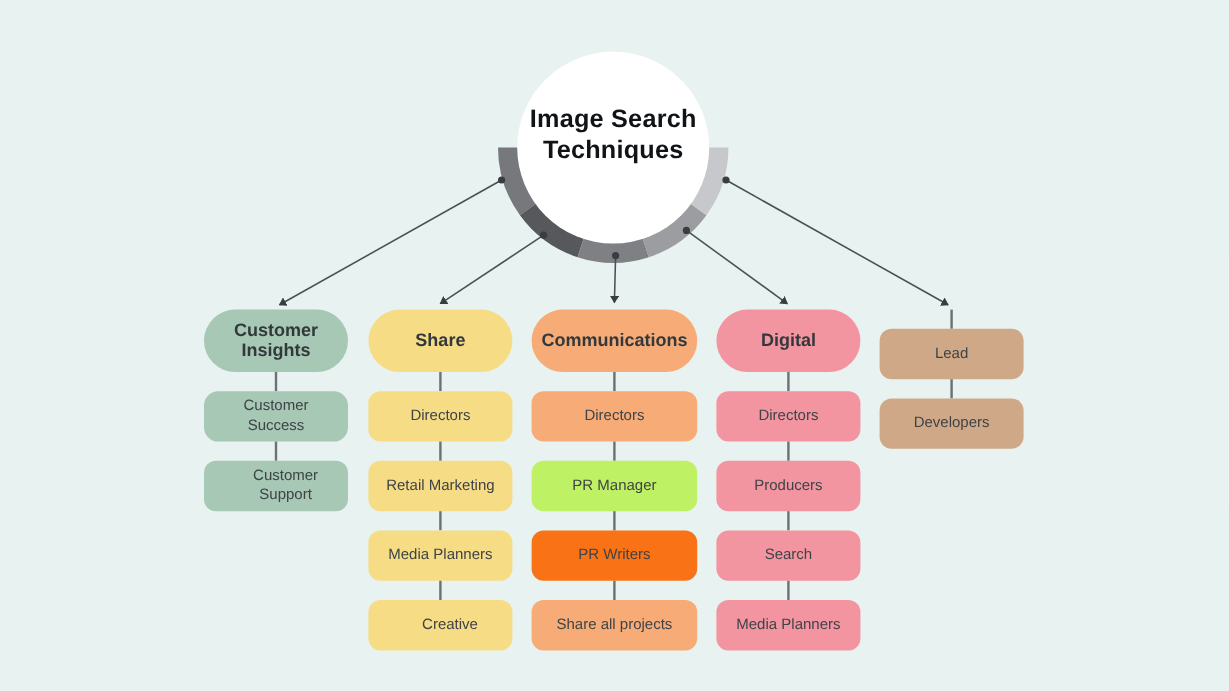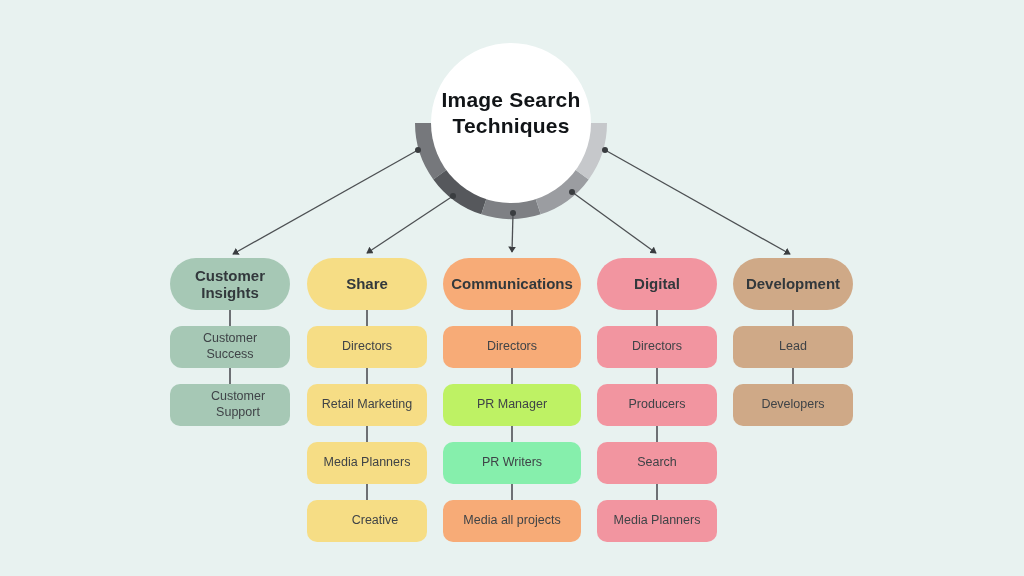--- a/index.html
+++ b/index.html
@@ -124,26 +124,26 @@
     </div>
     <div class="vline"></div>
     <div class="pill child" style="background: rgb(247, 171, 119);">
       <span>Directors</span>
     </div>
     <div class="vline"></div>
     <div class="pill child" style="background: #bef264;">
       <span>PR Manager</span>
     </div>
     <div class="vline"></div>
-    <div class="pill child" style="background: #86efac;">
+    <div class="pill child" style="background: #f97316;">
       <span>PR Writers</span>
     </div>
     <div class="vline"></div>
     <div class="pill child" style="background: rgb(247, 171, 119);">
-      <span>Media all projects</span>
+      <span>Share all projects</span>
     </div>
   </div>
 
   <div class="col" style="left:597px">
     <div class="pill header" style="background: rgb(242, 149, 160);">
       <span>Digital</span>
     </div>
     <div class="vline"></div>
     <div class="pill child" style="background: rgb(242, 149, 160);">
       <span>Directors</span>
@@ -156,23 +156,20 @@
     <div class="pill child" style="background: rgb(242, 149, 160);">
       <span>Search</span>
     </div>
     <div class="vline"></div>
     <div class="pill child" style="background: rgb(242, 149, 160);">
       <span>Media Planners</span>
     </div>
   </div>
 
   <div class="col" style="left:733px">
-    <div class="pill header" style="background: rgb(207, 169, 135);">
-      <span>Development</span>
-    </div>
     <div class="vline"></div>
     <div class="pill child" style="background: rgb(207, 169, 135);">
       <span>Lead</span>
     </div>
     <div class="vline"></div>
     <div class="pill child" style="background: rgb(207, 169, 135); text-align: right;">
       <span>Developers</span>
     </div>
   </div>
 

